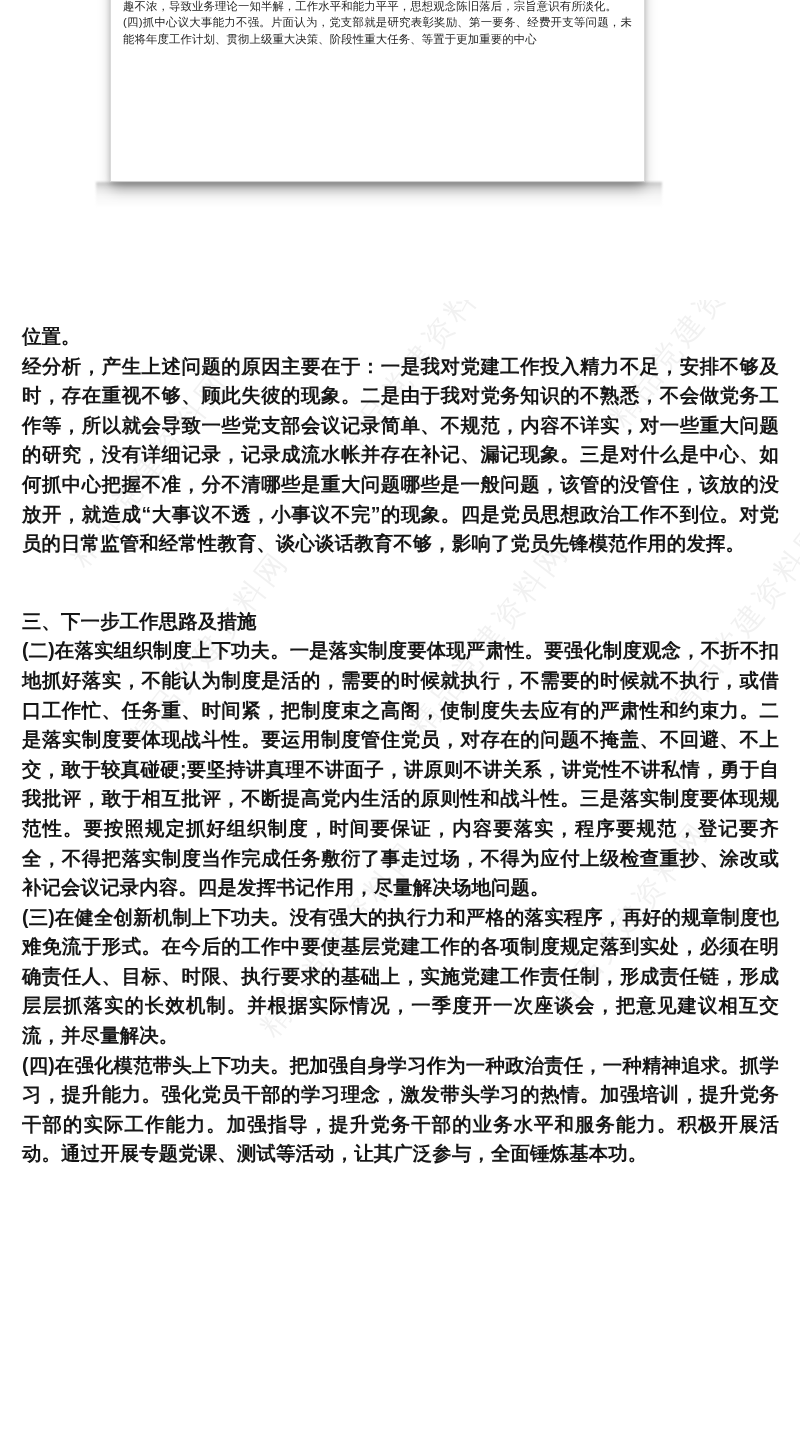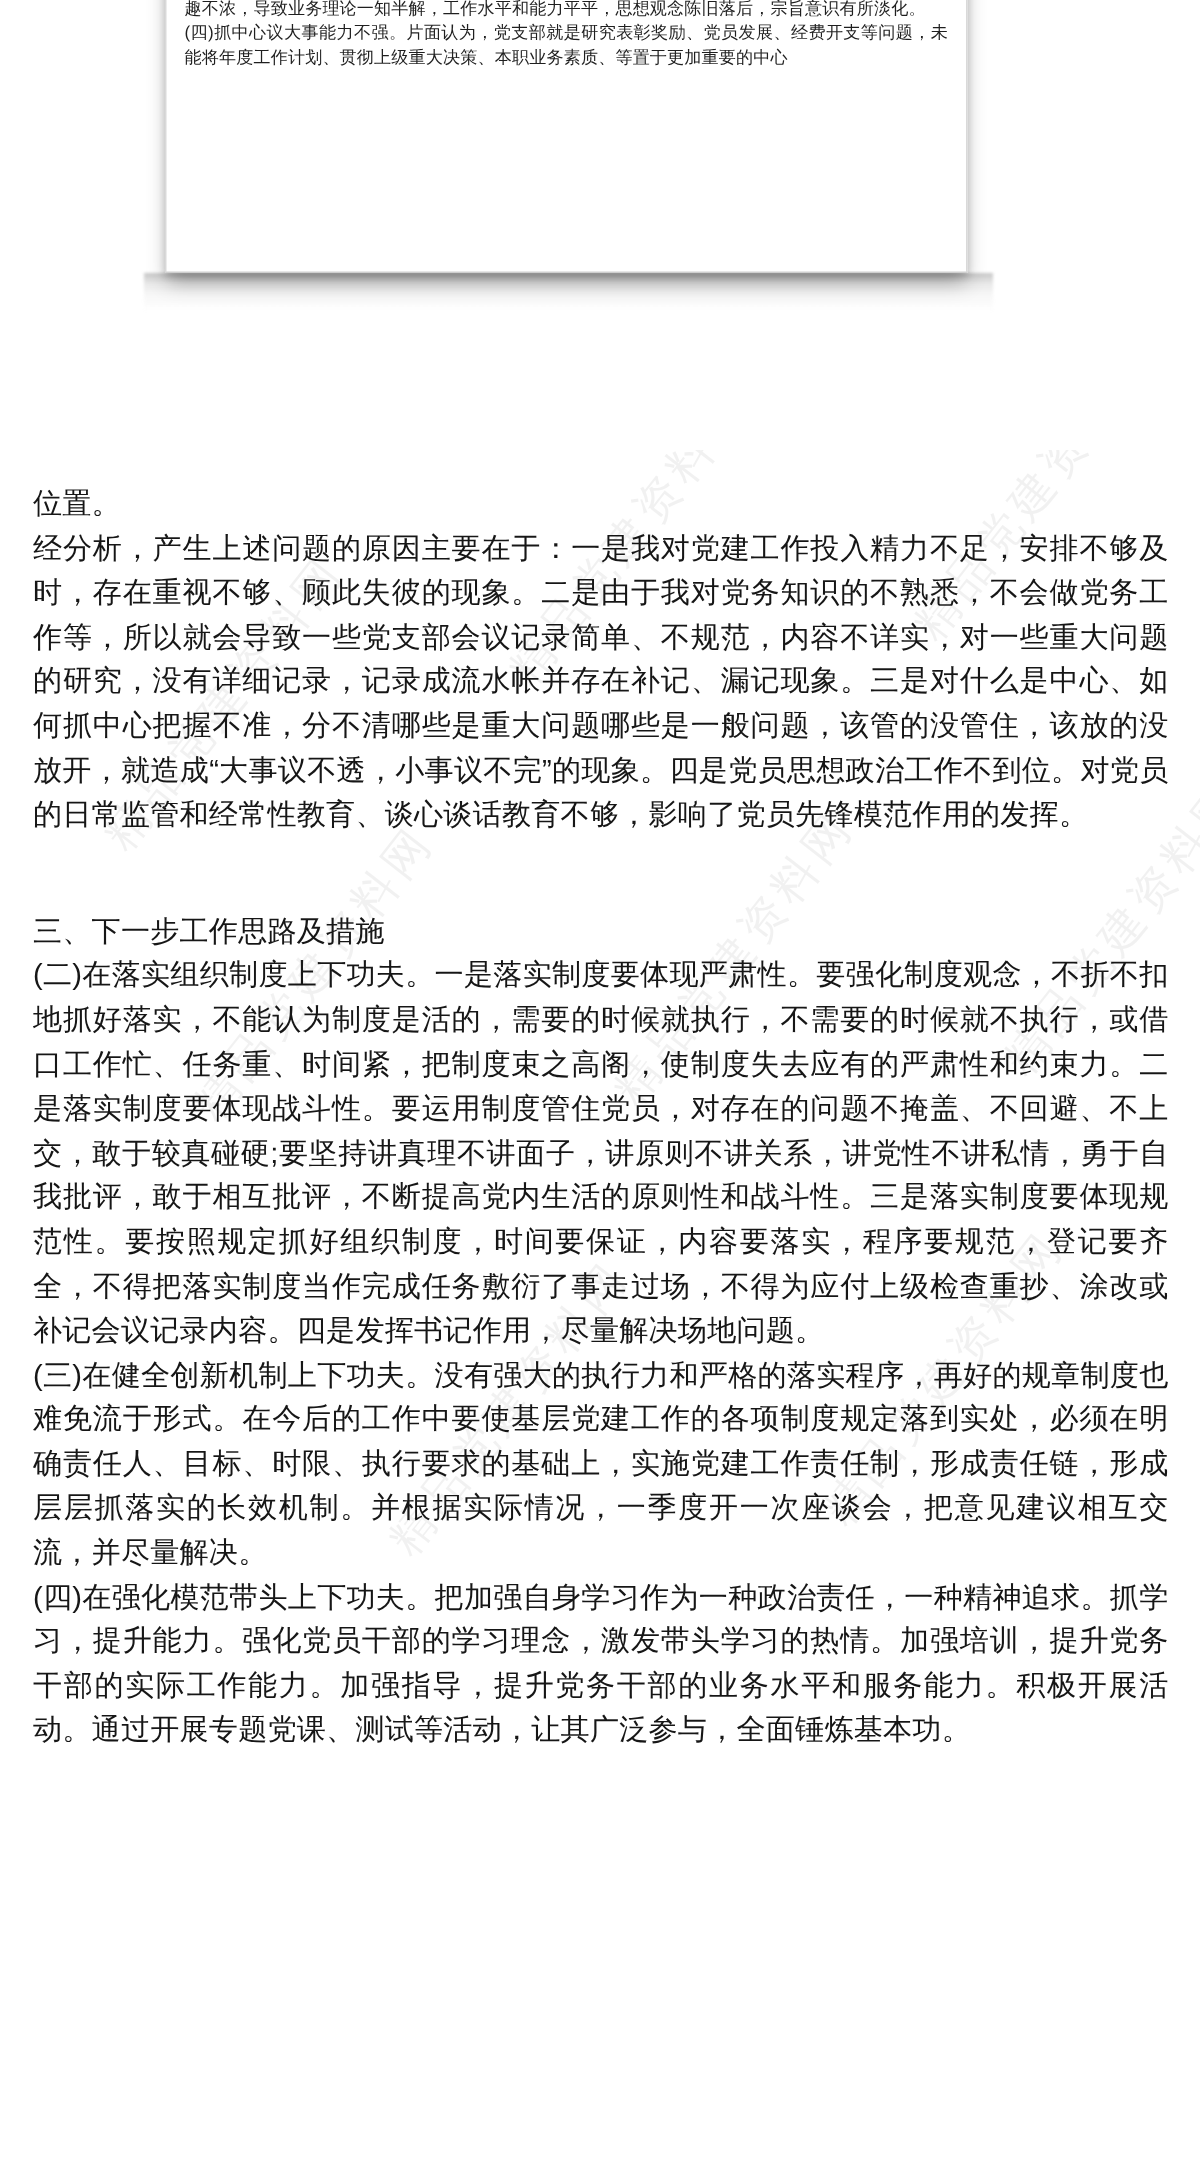--- a/index.html
+++ b/index.html
@@ -62,20 +62,21 @@
     pointer-events: none;
   }
 
   
   #doc-body {
     position: absolute;
     left: 22px;
     top: 322px;
     width: 757px;
     z-index: 1;
+    font-weight: bold;
   }
   #doc-body p {
     margin: 0;
     font-size: 19.4px;
     line-height: 29.6px;
     text-align: justify;
     text-justify: inter-character;
     color: #161616;
     letter-spacing: 0.15px;
   }
@@ -126,21 +127,21 @@
   <div class="wm wm4">精品党建资料网</div>
   <div class="wm wm5">精品党建资料网</div>
   <div class="wm wm6">精品党建资料网</div>
   <div class="wm wm7">精品党建资料网</div>
 </div>
 
 <div id="preview-shadow"></div>
 
 <div id="preview-card">
   <p class="pv-text">(三)组织活动不经常。一是由于单位主要以租赁门面房为主要经济来源，所以办公场地比较小，办公区域也已出租给了汽修厂，所以党建活动相对单一，主要以座谈会的形式开展活动，职工参与的积极性不高。二是基层党组织生活制度落实不够全面，存在重工作、轻学习、“以抄代学”的现象，满足于照本宣科，学习的针对性不强，没有把学习同本单位实际和个人思想改造紧密相结合，特别是大家对组织生活制度抓得不实，流于形式。三是抓党员思想教育中，不注重对党员的集中学习，缺乏教育引导，加上平时缺乏对科学文化、基本技能、法制理念、文化素养的教育，使得一些党员对政治学习兴趣不浓，导致业务理论一知半解，工作水平和能力平平，思想观念陈旧落后，宗旨意识有所淡化。</p>
-  <p class="pv-text">(四)抓中心议大事能力不强。片面认为，党支部就是研究表彰奖励、党员发展、经费开支等问题，未能将年度工作计划、贯彻上级重大决策、本职业务素质、等置于更加重要的中心</p>
+  <p class="pv-text">(四)抓中心议大事能力不强。片面认为，党支部就是研究表彰奖励、第一要务、经费开支等问题，未能将年度工作计划、贯彻上级重大决策、阶段性重大任务、等置于更加重要的中心</p>
 </div>
 
 <div id="doc-body">
   <p class="nojustify">位置。</p>
   <p>经分析，产生上述问题的原因主要在于：一是我对党建工作投入精力不足，安排不够及时，存在重视不够、顾此失彼的现象。二是由于我对党务知识的不熟悉，不会做党务工作等，所以就会导致一些党支部会议记录简单、不规范，内容不详实，对一些重大问题的研究，没有详细记录，记录成流水帐并存在补记、漏记现象。三是对什么是中心、如何抓中心把握不准，分不清哪些是重大问题哪些是一般问题，该管的没管住，该放的没放开，就造成“大事议不透，小事议不完”的现象。四是党员思想政治工作不到位。对党员的日常监管和经常性教育、谈心谈话教育不够，影响了党员先锋模范作用的发挥。</p>
   <p class="heading">三、下一步工作思路及措施</p>
   <p>(二)在落实组织制度上下功夫。一是落实制度要体现严肃性。要强化制度观念，不折不扣地抓好落实，不能认为制度是活的，需要的时候就执行，不需要的时候就不执行，或借口工作忙、任务重、时间紧，把制度束之高阁，使制度失去应有的严肃性和约束力。二是落实制度要体现战斗性。要运用制度管住党员，对存在的问题不掩盖、不回避、不上交，敢于较真碰硬;要坚持讲真理不讲面子，讲原则不讲关系，讲党性不讲私情，勇于自我批评，敢于相互批评，不断提高党内生活的原则性和战斗性。三是落实制度要体现规范性。要按照规定抓好组织制度，时间要保证，内容要落实，程序要规范，登记要齐全，不得把落实制度当作完成任务敷衍了事走过场，不得为应付上级检查重抄、涂改或补记会议记录内容。四是发挥书记作用，尽量解决场地问题。</p>
   <p>(三)在健全创新机制上下功夫。没有强大的执行力和严格的落实程序，再好的规章制度也难免流于形式。在今后的工作中要使基层党建工作的各项制度规定落到实处，必须在明确责任人、目标、时限、执行要求的基础上，实施党建工作责任制，形成责任链，形成层层抓落实的长效机制。并根据实际情况，一季度开一次座谈会，把意见建议相互交流，并尽量解决。</p>
   <p>(四)在强化模范带头上下功夫。把加强自身学习作为一种政治责任，一种精神追求。抓学习，提升能力。强化党员干部的学习理念，激发带头学习的热情。加强培训，提升党务干部的实际工作能力。加强指导，提升党务干部的业务水平和服务能力。积极开展活动。通过开展专题党课、测试等活动，让其广泛参与，全面锤炼基本功。</p>
 </div>

